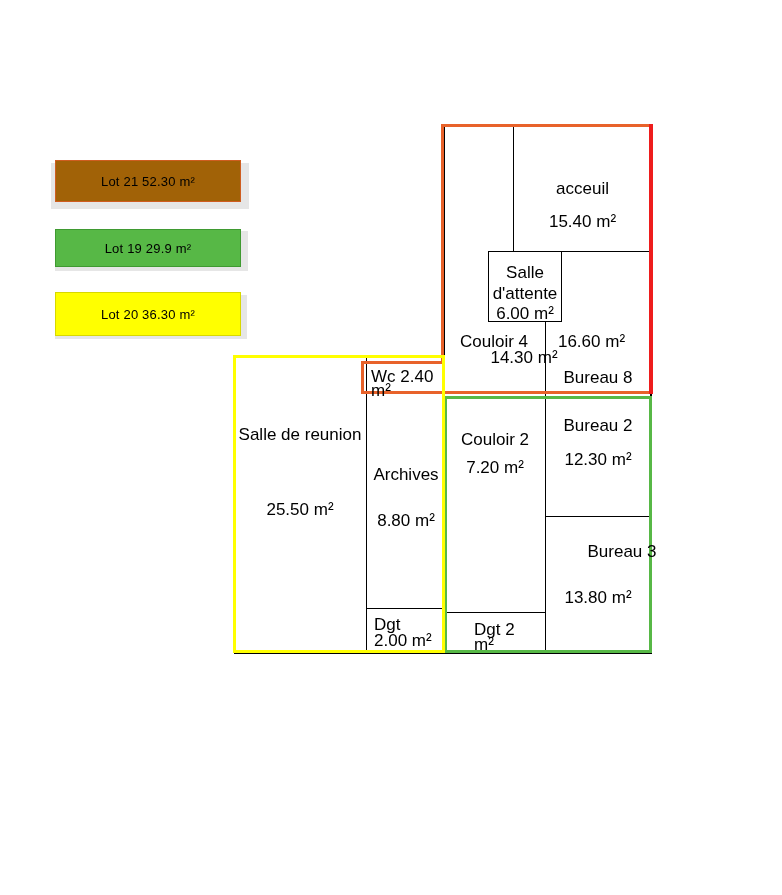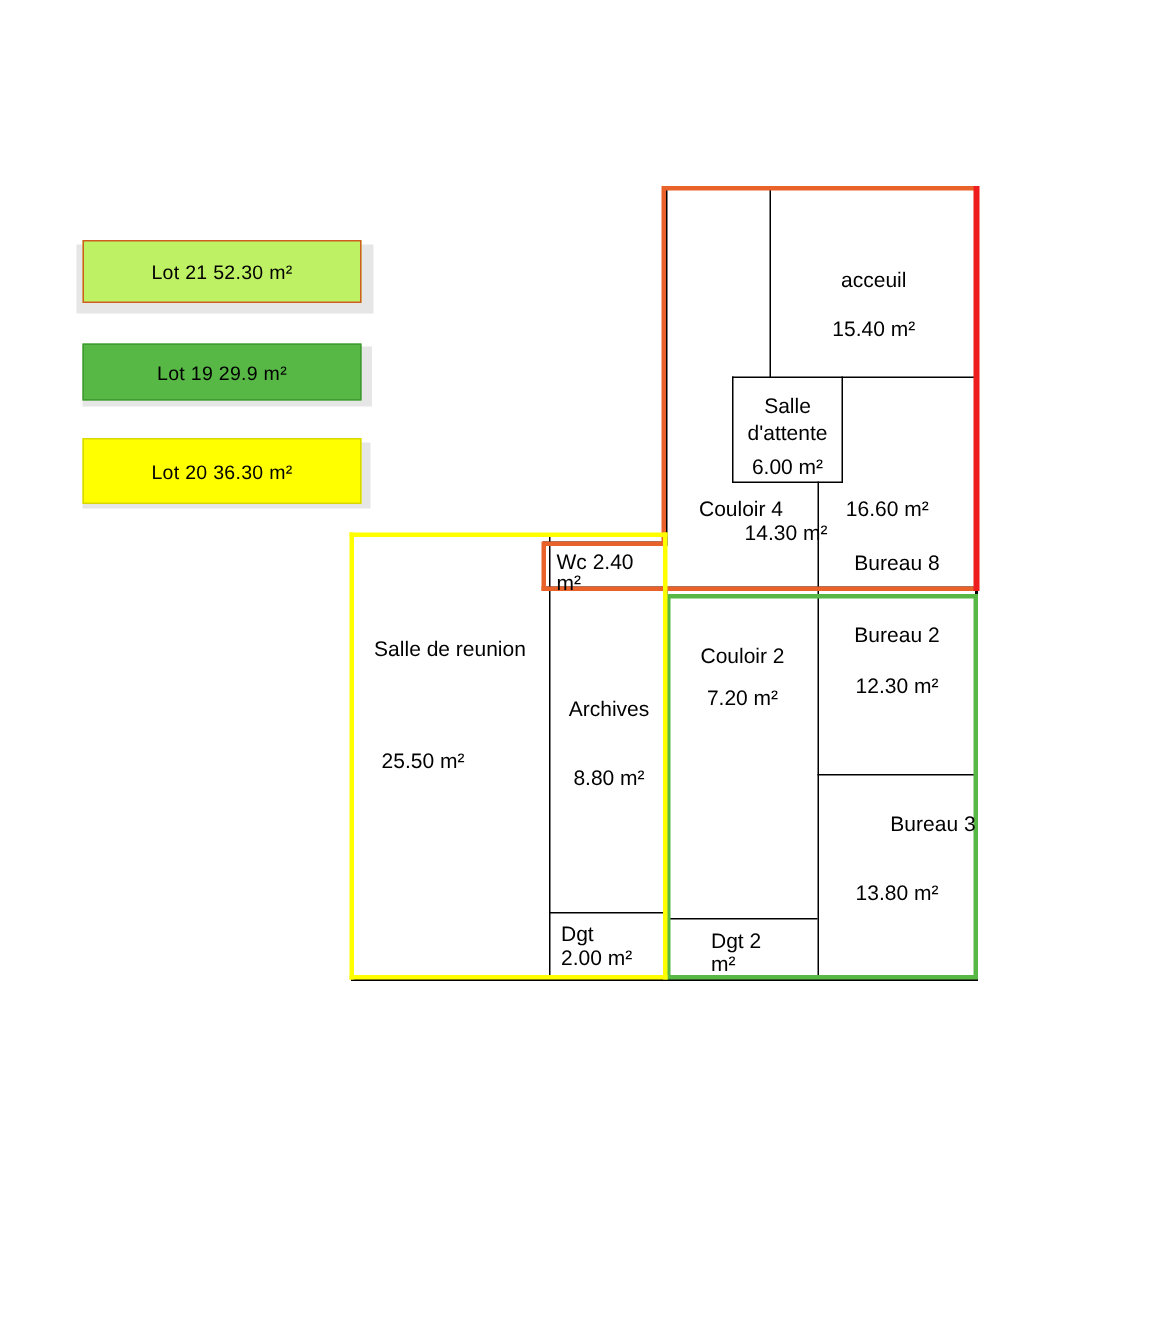--- a/index.html
+++ b/index.html
@@ -28,21 +28,21 @@
     letter-spacing: 0.2px;
   }
   .legend-shadow {
     position: absolute;
     background: #e6e6e6;
     box-sizing: border-box;
   }
   .room-label {
     position: absolute;
     text-align: center;
-    font-size: 14px;
+    font-size: 17px;
     color: #000;
     line-height: 1.25;
     white-space: pre-line;
   }
   .outline {
     position: absolute;
     box-sizing: border-box;
     background: transparent;
     pointer-events: none;
   }
@@ -50,21 +50,21 @@
     position: absolute;
     background: #000;
   }
 </style>
 </head>
 <body>
 
 <div id="canvas">
 
   <div class="legend-shadow" style="left:51px; top:163px; width:198px; height:46px;"></div>
-  <div class="legend-box" style="left:55px; top:160px; width:186px; height:42px; background:#bef264; border:1px solid #cf5d20;">
+  <div class="legend-box" style="left:55px; top:160px; width:186px; height:42px; background:#a16207; border:1px solid #cf5d20;">
     <span>Lot 21   52.30 m²</span>
   </div>
 
   <div class="legend-shadow" style="left:55px; top:231px; width:193px; height:40px;"></div>
   <div class="legend-box" style="left:55px; top:229px; width:186px; height:38px; background:#57b846; border:1px solid #3f9a31;">
     <span>Lot 19   29.9 m²</span>
   </div>
 
   <div class="legend-shadow" style="left:55px; top:295px; width:192px; height:44px;"></div>
   <div class="legend-box" style="left:55px; top:292px; width:186px; height:44px; background:#ffff00; border:1px solid #d8d800;">
@@ -140,21 +140,21 @@
   <div class="room-label" style="left:547px; top:415px; width:102px;">Bureau 2</div>
   <div class="room-label" style="left:547px; top:449px; width:102px;">12.30 m²</div>
 
   <div class="room-label" style="left:446px; top:429px; width:98px;">Couloir 2</div>
   <div class="room-label" style="left:446px; top:457px; width:98px;">7.20 m²</div>
 
   <div class="room-label" style="left:547px; top:541px; width:102px;padding-left:24px;">Bureau 3</div>
   <div class="room-label" style="left:547px; top:587px; width:102px;">13.80 m²</div>
 
   <div class="room-label" style="left:236px; top:424px; width:128px;">Salle de reunion</div>
-  <div class="room-label" style="left:218px; top:499px; width:128px;text-align:center;">25.50 m²</div>
+  <div class="room-label" style="left:236px; top:499px; width:128px;text-align:center;">25.50 m²</div>
 
   <div class="room-label" style="left:368px; top:464px; width:76px;">Archives</div>
   <div class="room-label" style="left:368px; top:510px; width:76px;">8.80 m²</div>
 
   <div class="room-label" style="left:374px; top:614px; width:70px; text-align:left;">Dgt</div>
   <div class="room-label" style="left:374px; top:630px; width:70px; text-align:left;">2.00 m²</div>
 
   <div class="room-label" style="left:474px; top:619px; width:70px; text-align:left;">Dgt 2</div>
   <div class="room-label" style="left:474px; top:634px; width:70px; text-align:left;">m²</div>
 

